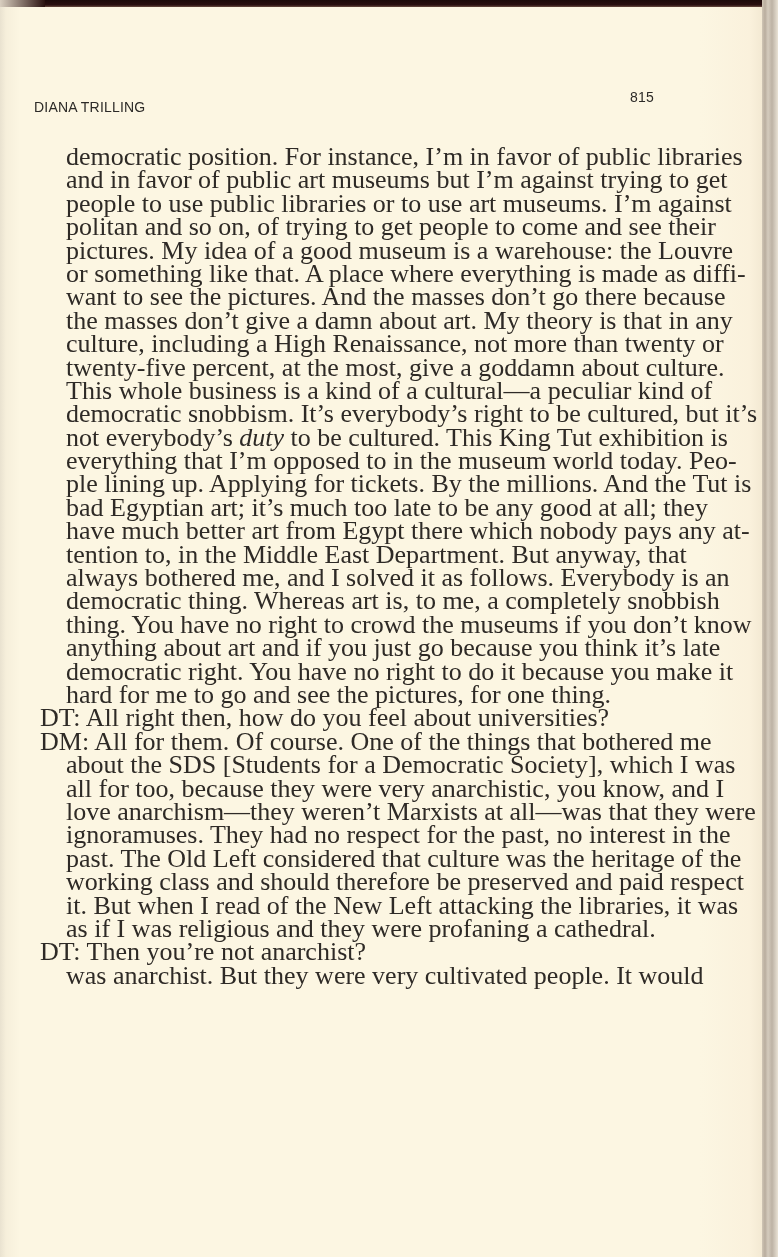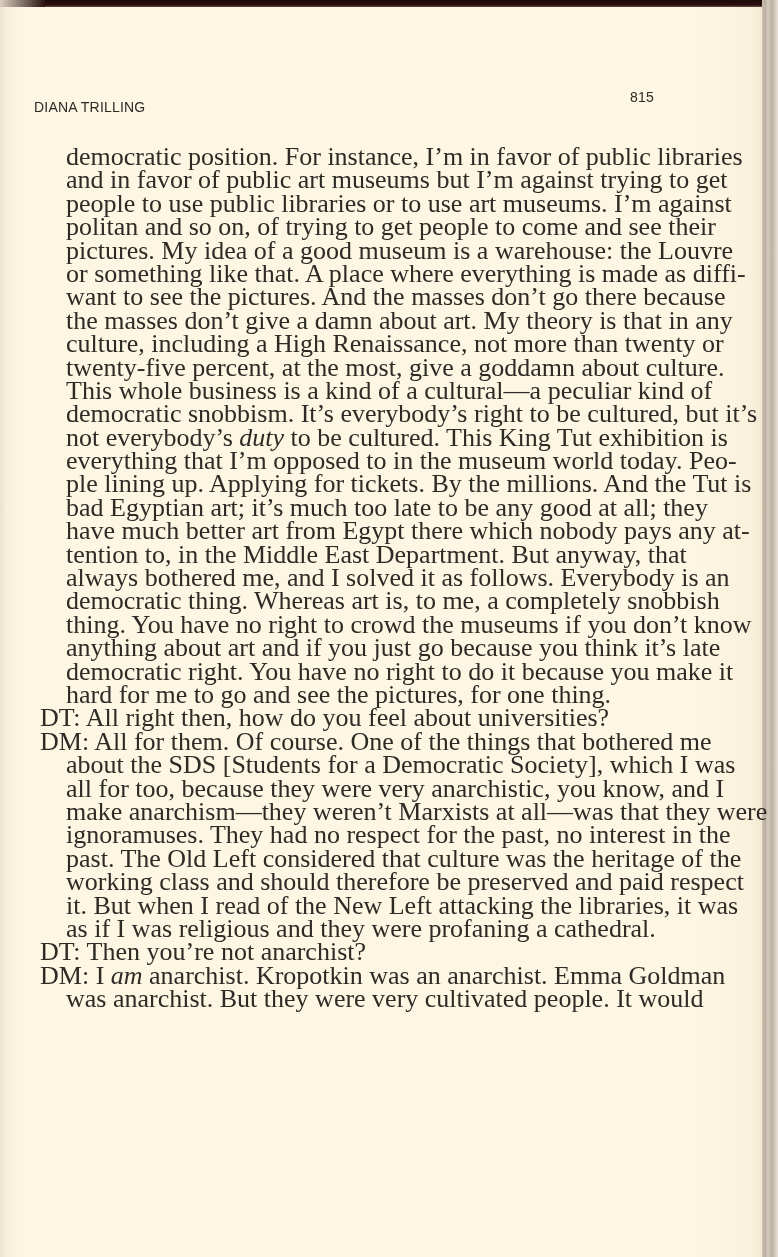--- a/index.html
+++ b/index.html
@@ -120,22 +120,21 @@
     <div class="line"><span>always bothered me, and I solved it as follows. Everybody is an</span></div>
     <div class="line"><span>democratic thing. Whereas art is, to me, a completely snobbish</span></div>
     <div class="line"><span>thing. You have no right to crowd the museums if you don’t know</span></div>
     <div class="line"><span>anything about art and if you just go because you think it’s late</span></div>
     <div class="line"><span>democratic right. You have no right to do it because you make it</span></div>
     <div class="line last"><span>hard for me to go and see the pictures, for one thing.</span></div>
     <div class="line speaker last"><span class="speaker-label">DT:</span><span> All right then, how do you feel about universities?</span></div>
     <div class="line speaker"><span class="speaker-label">DM:</span><span> All for them. Of course. One of the things that bothered me</span></div>
     <div class="line"><span>about the SDS [Students for a Democratic Society], which I was</span></div>
     <div class="line"><span>all for too, because they were very anarchistic, you know, and I</span></div>
-    <div class="line"><span>make anarchism—they weren’t Marxists at all—was that they were</span></div>
+    <div class="line"><span>love anarchism—they weren’t Marxists at all—was that they were</span></div>
     <div class="line"><span>ignoramuses. They had no respect for the past, no interest in the</span></div>
     <div class="line"><span>past. The Old Left considered that culture was the heritage of the</span></div>
     <div class="line"><span>working class and should therefore be preserved and paid respect</span></div>
     <div class="line"><span>it. But when I read of the New Left attacking the libraries, it was</span></div>
     <div class="line last"><span>as if I was religious and they were profaning a cathedral.</span></div>
     <div class="line speaker last"><span class="speaker-label">DT:</span><span> Then you’re not anarchist?</span></div>
-    <div class="line speaker"><span class="speaker-label">DM:</span><span> I </span><span class="em">am</span><span> anarchist. Kropotkin was an anarchist. Emma Goldman</span></div>
     <div class="line"><span>was anarchist. But they were very cultivated people. It would</span></div>
   </div>
 
 </body></html>

